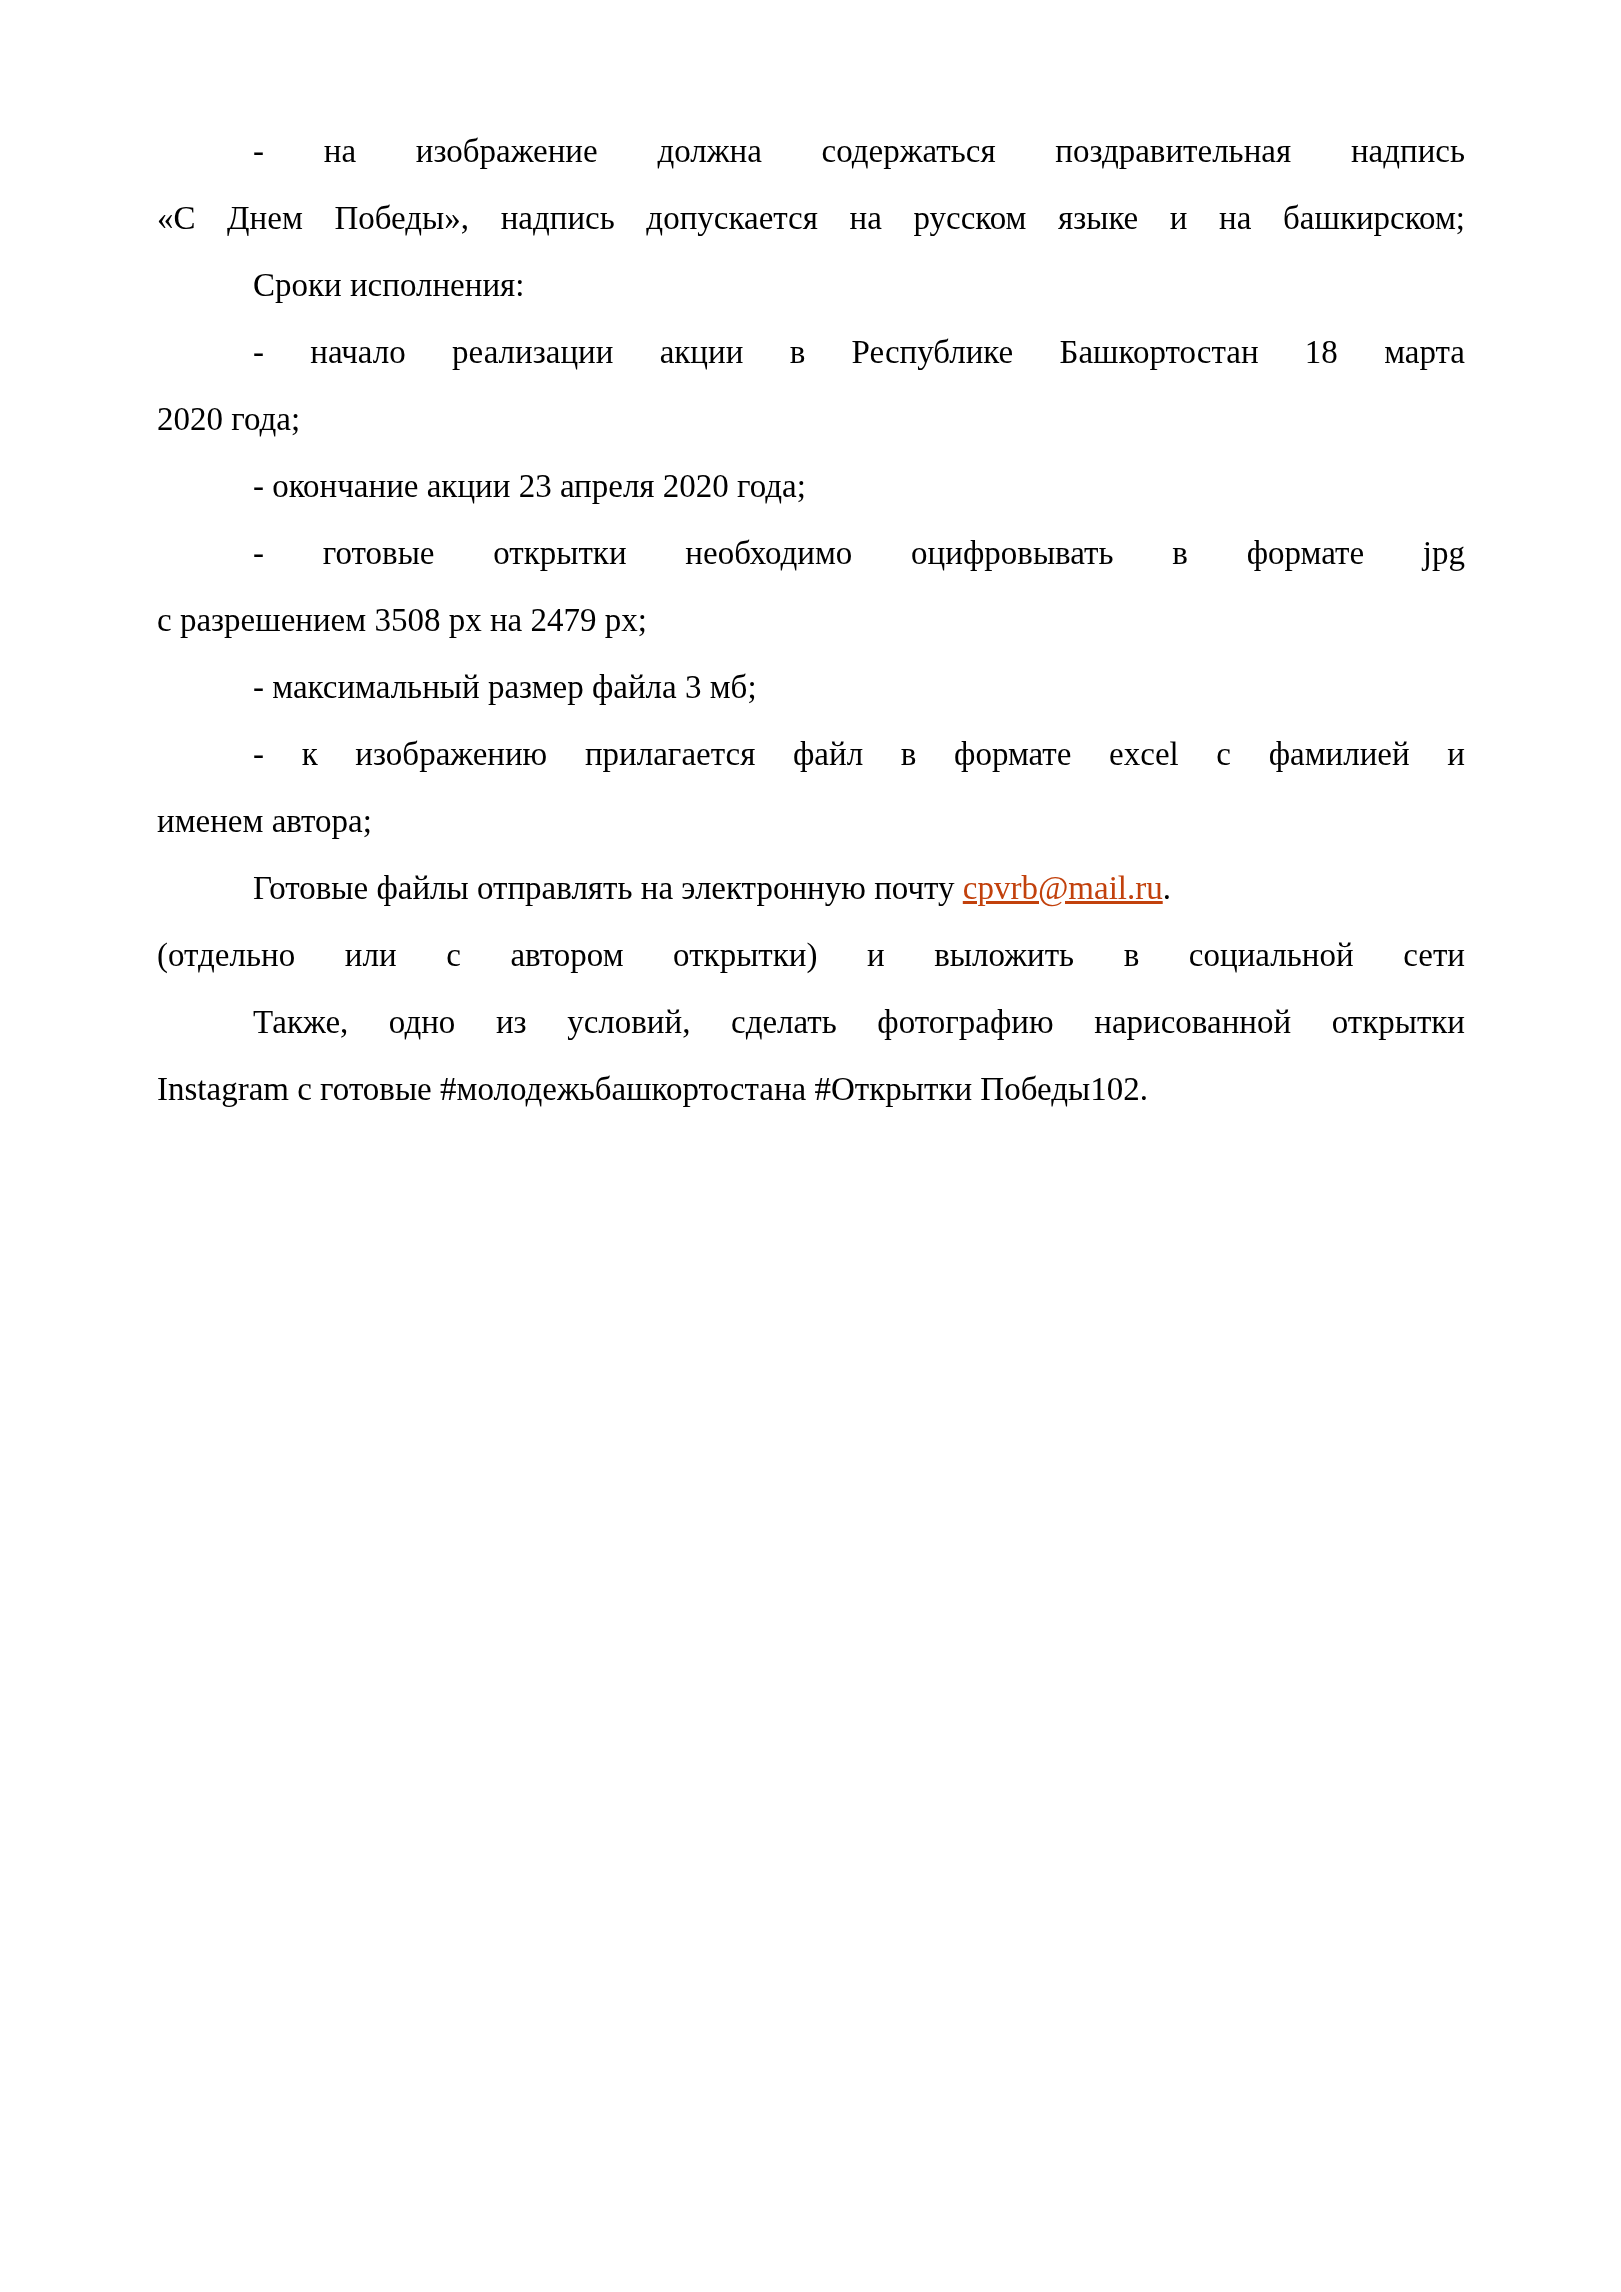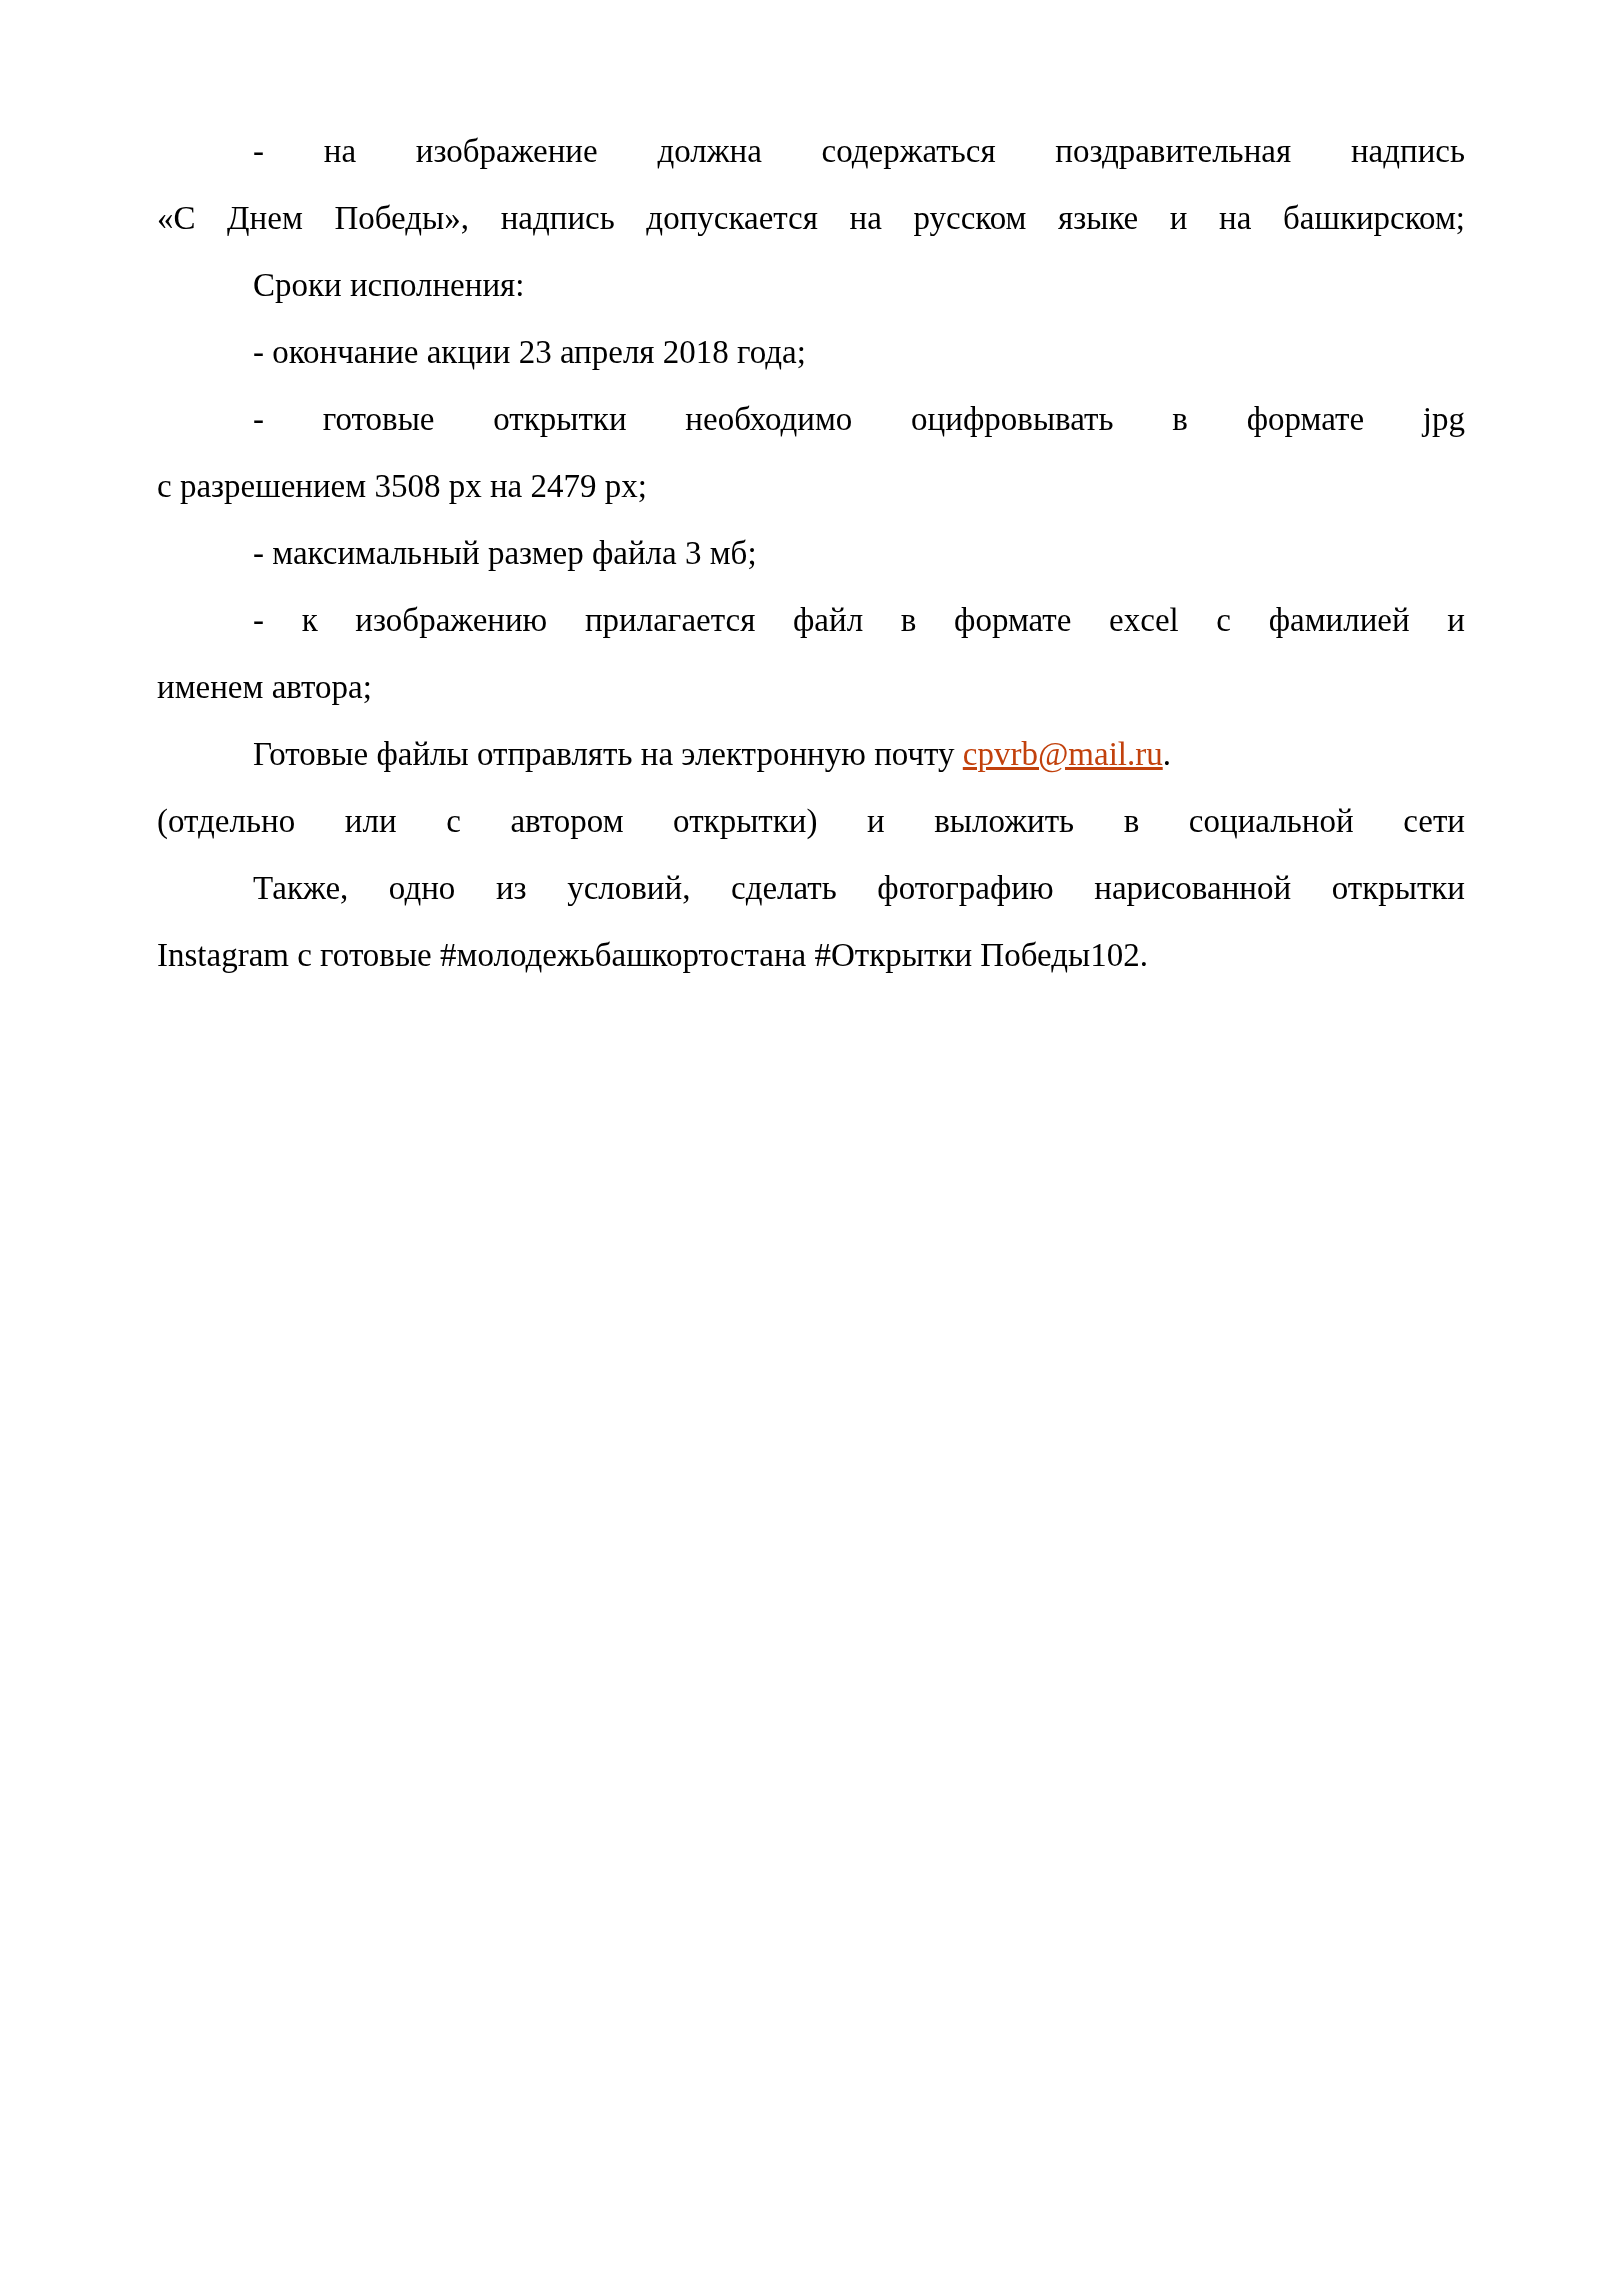--- a/index.html
+++ b/index.html
@@ -39,22 +39,26 @@
 <div class="page">
   <div class="doc">
 
     <div>
       <div class="line jfull indent">- на изображение должна содержаться поздравительная надпись</div>
       <div class="line jfull">«С Днем Победы», надпись допускается на русском языке и на башкирском;</div>
     </div>
 
     <div class="line indent bold">Сроки исполнения:</div>
 
+    <div>
+      <div class="line jfull indent">- начало реализации акции в Республике Башкортостан 18 марта</div>
+      <div class="line">2020 года;</div>
+    </div>
 
-    <div class="line indent">- окончание акции 23 апреля 2018 года;</div>
+    <div class="line indent">- окончание акции 23 апреля 2020 года;</div>
 
     <div>
       <div class="line jfull indent">- готовые открытки необходимо оцифровывать в формате jpg</div>
       <div class="line">с разрешением 3508 px на 2479 px;</div>
     </div>
 
     <div class="line indent">- максимальный размер файла 3 мб;</div>
 
     <div>
       <div class="line jfull indent">- к изображению прилагается файл в формате excel с фамилией и</div>

